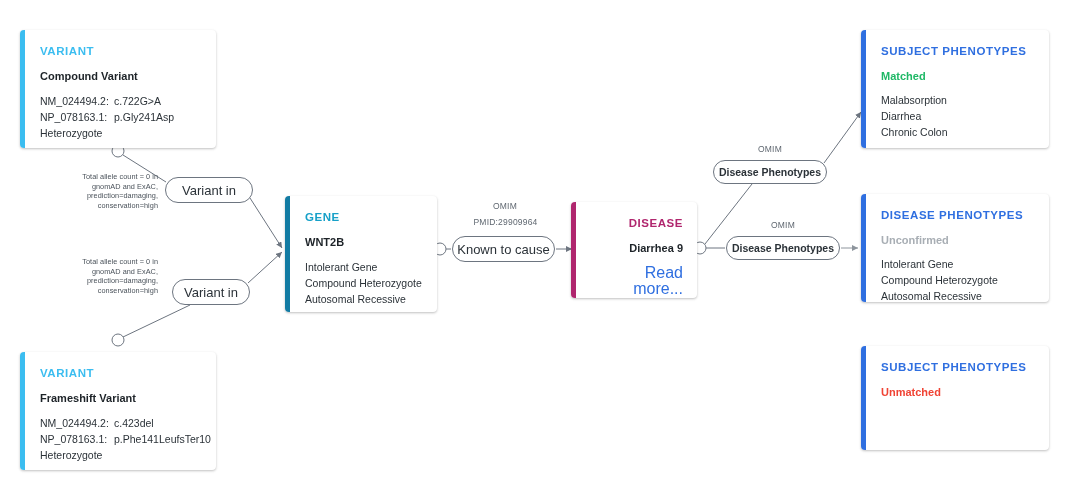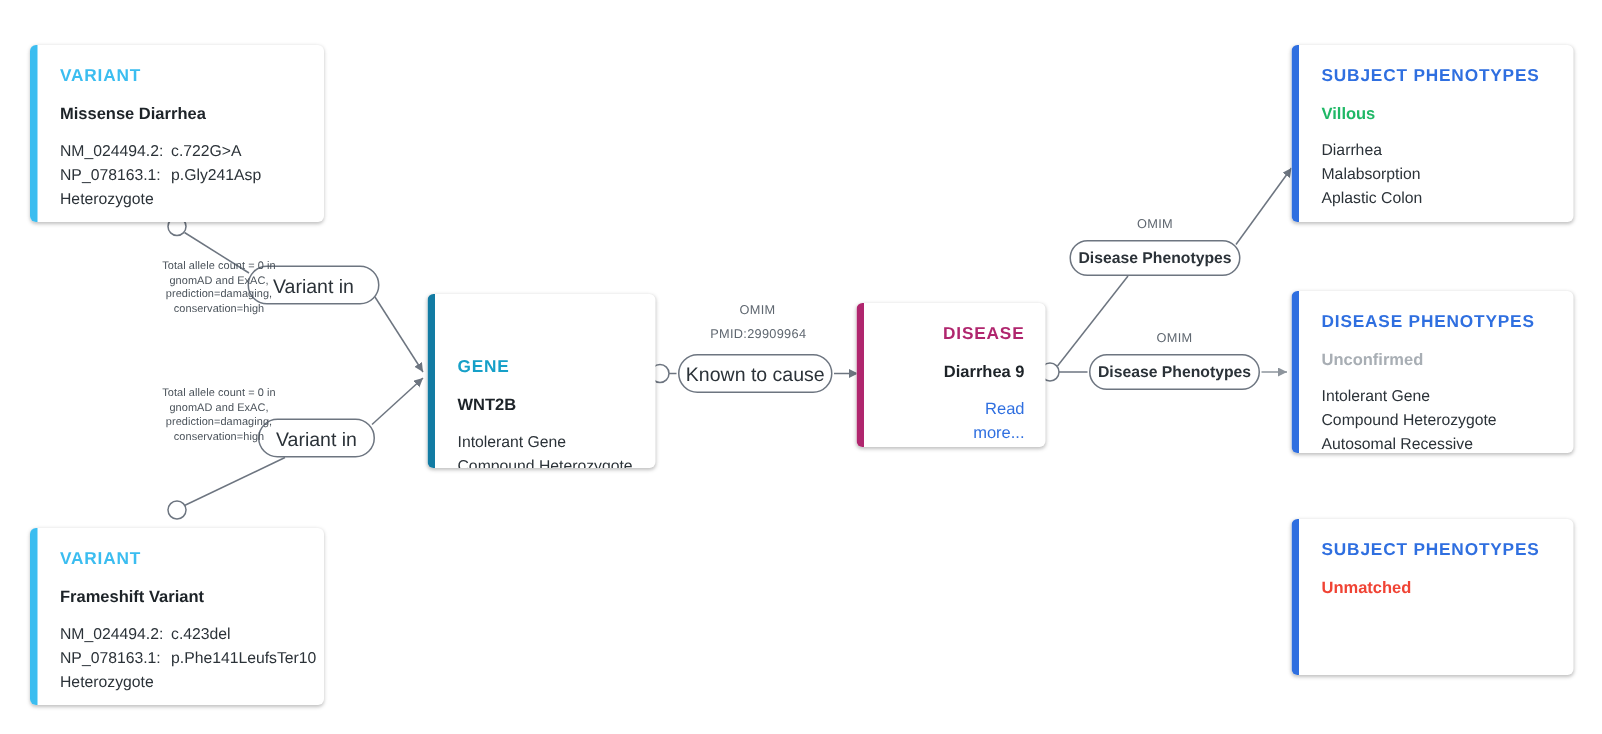--- a/index.html
+++ b/index.html
@@ -69,38 +69,38 @@
   }
   .kv-row .k { width: 74px; flex: none; }
   .kv-row .v { }
   .plain {
     font-size: 10.5px;
     color: #2b3238;
     line-height: 16px;
     white-space: nowrap;
   }
   .link {
-    font-size: 11px;
+    font-size: 16px;
     color: #2f6fe0;
     line-height: 16px;
     cursor: pointer;
     padding-left: 35px;
   }
 
   
   #card-variant-1 { left: 20px;  top: 30px;  width: 196px; height: 118px; }
   #card-variant-2 { left: 20px;  top: 352px; width: 196px; height: 118px; }
   #card-gene      { left: 285px; top: 196px; width: 152px; height: 116px; }
   #card-disease   { left: 571px; top: 202px; width: 126px; height: 96px; text-align: right; }
   #card-subj-1    { left: 861px; top: 30px;  width: 188px; height: 118px; }
   #card-disph     { left: 861px; top: 194px; width: 188px; height: 108px; }
   #card-subj-2    { left: 861px; top: 346px; width: 188px; height: 104px; }
 
   .t-cyan   { color: #3bbdf0; }
-  .t-gene   { color: #16a0c8; margin-top: 28px; }
+  .t-gene   { color: #16a0c8; }
   .t-disease{ color: #b0266e; }
   .t-blue   { color: #2f6fe0; }
   .t-green  { color: #1fb866; }
   .t-grey   { color: #a8aeb4; }
   .t-red    { color: #f04334; }
 
   .a-cyan    { background: #3bbdf0; }
   .a-gene    { background: #127ba3; }
   .a-disease { background: #b0266e; }
   .a-blue    { background: #2f6fe0; }
@@ -135,23 +135,22 @@
     white-space: nowrap;
     text-align: center;
     line-height: 12px;
   }
   .edge-label.multiline {
     font-size: 7.3px;
     color: #4a525a;
     line-height: 9.5px;
     letter-spacing: 0.05px;
     white-space: normal;
-    text-align: center;
+    text-align: right;
     width: 100px;
-    margin-left: 38px;
   }
   #lbl-omim-cause  { left: 470px; top: 200px; width: 70px; }
   #lbl-pmid        { left: 453px; top: 216px; width: 105px; }
   #lbl-omim-1      { left: 740px; top: 143px; width: 60px; }
   #lbl-omim-2      { left: 753px; top: 219px; width: 60px; }
   #lbl-ann-1       { left: 58px;  top: 172px; }
   #lbl-ann-2       { left: 58px;  top: 257px; }
 </style>
 </head>
 <body>
@@ -194,21 +193,21 @@
       <line x1="824" y1="163" x2="861" y2="112" marker-end="url(#arw)"></line>
 
       <line x1="841" y1="248" x2="858" y2="248" stroke="#8d949c" marker-end="url(#arwg)"></line>
     </g>
   </svg>
 
   <div class="card" id="card-variant-1">
     <div class="accent a-cyan"></div>
     <div class="body">
       <div class="card-title t-cyan">VARIANT</div>
-      <div class="card-subtitle">Missense Diarrhea</div>
+      <div class="card-subtitle">Compound Variant</div>
       <div class="kv-row">
         <span class="k">NM_024494.2:</span>
         <span class="v">c.722G&gt;A</span>
       </div>
       <div class="kv-row">
         <span class="k">NP_078163.1:</span>
         <span class="v">p.Gly241Asp</span>
       </div>
       <div class="plain">Heterozygote</div>
     </div>
@@ -248,24 +247,24 @@
       <div class="card-title t-disease">DISEASE</div>
       <div class="card-subtitle">Diarrhea 9</div>
       <div class="link">Read more...</div>
     </div>
   </div>
 
   <div class="card" id="card-subj-1">
     <div class="accent a-blue"></div>
     <div class="body">
       <div class="card-title t-blue">SUBJECT PHENOTYPES</div>
-      <div class="status t-green">Villous</div>
+      <div class="status t-green">Matched</div>
+      <div class="plain">Malabsorption</div>
       <div class="plain">Diarrhea</div>
-      <div class="plain">Malabsorption</div>
-      <div class="plain">Aplastic Colon</div>
+      <div class="plain">Chronic Colon</div>
     </div>
   </div>
 
   <div class="card" id="card-disph">
     <div class="accent a-blue"></div>
     <div class="body">
       <div class="card-title t-blue">DISEASE PHENOTYPES</div>
       <div class="status t-grey">Unconfirmed</div>
       <div class="plain">Intolerant Gene</div>
       <div class="plain">Compound Heterozygote</div>

